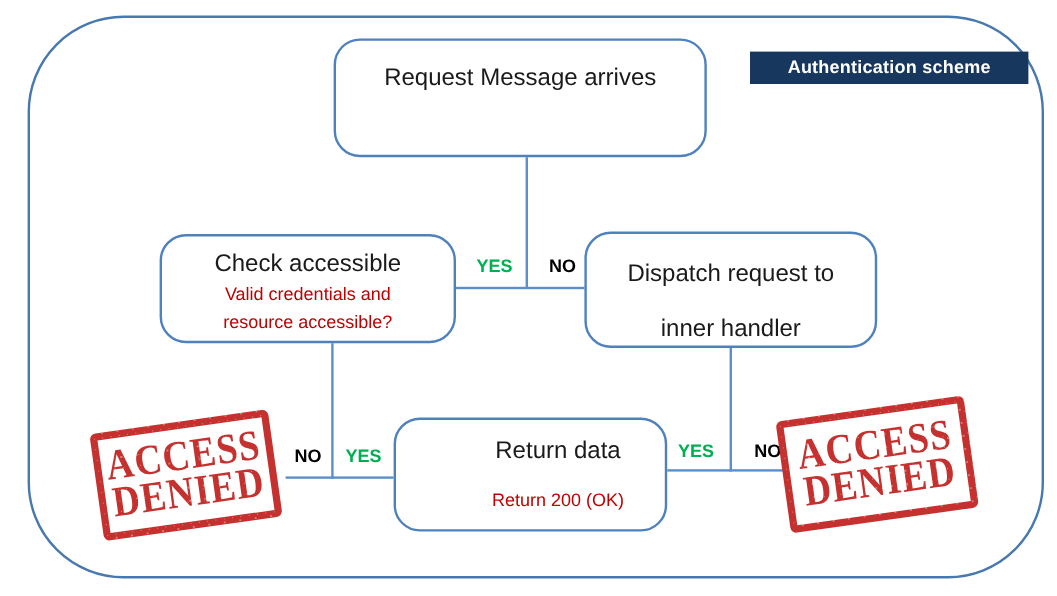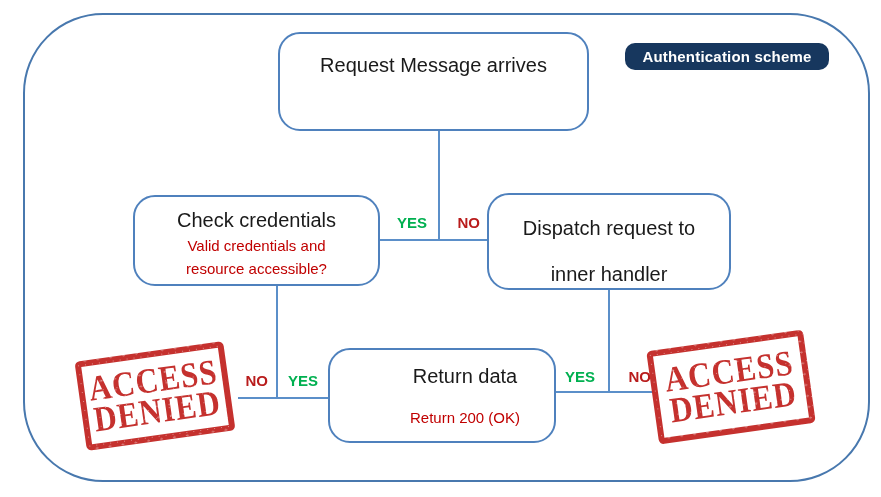--- a/index.html
+++ b/index.html
@@ -9,24 +9,24 @@
     width: 881px; height: 497px;
     background: #ffffff;
     font-family: "Liberation Sans", sans-serif;
     overflow: hidden;
   }
   .outer-border {
     position: absolute; left: 23px; top: 13px; width: 847px; height: 469px;
     border: 2px solid #4878ae; border-radius: 80px;
   }
   .scheme-badge {
-    position: absolute; left: 625px; top: 43px; width: 204px; height: 27px;
+    position: absolute; left: 625px; top: 43px; width: 232px; height: 27px;
     background: #17375e; color: #ffffff;
     display: flex; align-items: center; justify-content: center;
-    font-size: 15px; font-weight: bold; letter-spacing: 0.2px; border-radius: 10px;
+    font-size: 15px; font-weight: bold; letter-spacing: 0.2px;
   }
   .node {
     position: absolute; background: #ffffff;
     border: 2px solid #4f81bd; border-radius: 22px;
     display: flex; flex-direction: column; align-items: center;
     text-align: center;
   }
   .node-title { color: #1a1a1a; font-size: 20px; line-height: 26px; }
   .node-question { color: #c00000; font-size: 15px; line-height: 20px; }
   .box-request  { left: 278px; top: 32px;  width: 311px; height: 99px; }
@@ -43,21 +43,21 @@
   .code-q { color: #c00000; }
   .box-return   { left: 328px; top: 348px; width: 228px; height: 95px; padding-left: 46px; }
   .box-return .node-title { margin-top: 13px; }
   .box-return .node-question { margin-top: 19px; }
   .connector { position: absolute; background: #5b8fc9; }
   .branch-label {
     position: absolute; width: 38px; text-align: right;
     font-size: 15px; font-weight: bold;
   }
   .branch-yes { color: #00b050; }
-  .branch-no  { color: #b91c1c; }
+  .branch-no  { color: #000000; }
   .stamp {
     position: absolute;
     border: 6px solid #c5312e; border-radius: 5px;
     color: #c5312e;
     display: flex; flex-direction: column; align-items: center; justify-content: center;
     font-family: "Liberation Serif", serif; font-weight: bold;
     text-align: center;
   }
   .stamp-line { font-size: 33px; line-height: 31px; letter-spacing: 1px; transform: scale(0.95, 1.08); }
   .stamp::after {  
@@ -81,21 +81,21 @@
 
   <div class="scheme-badge">
     <span>Authentication scheme</span>
   </div>
 
   <div class="node box-request">
     <div class="node-title">Request Message arrives</div>
   </div>
 
   <div class="node box-check">
-    <div class="node-title">Check credentials</div>
+    <div class="node-title">Check accessible</div>
     <div class="node-question">Valid credentials and</div>
     <div class="node-question">resource accessible?</div>
   </div>
 
   <div class="node box-dispatch">
     <div class="node-title">Dispatch request to</div>
     <div class="node-title">inner handler</div>
   </div>
 
   <div class="node box-return">

